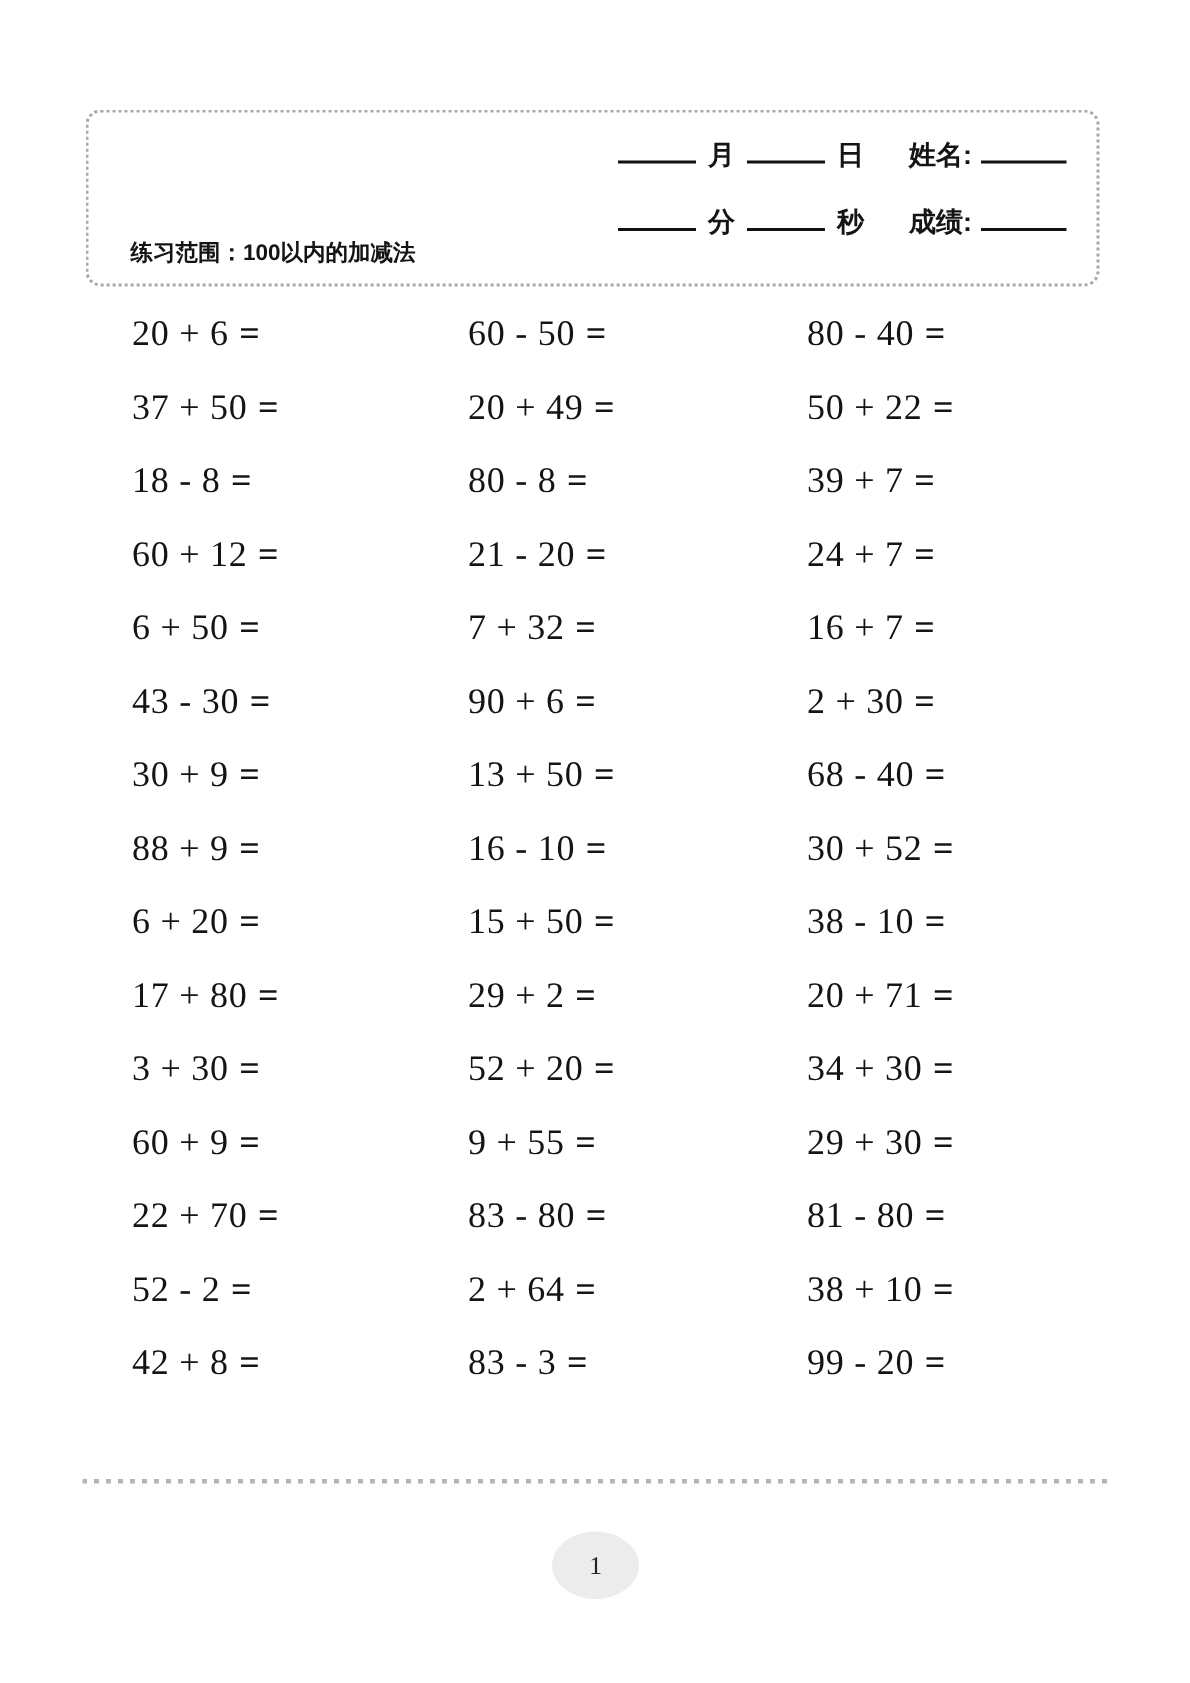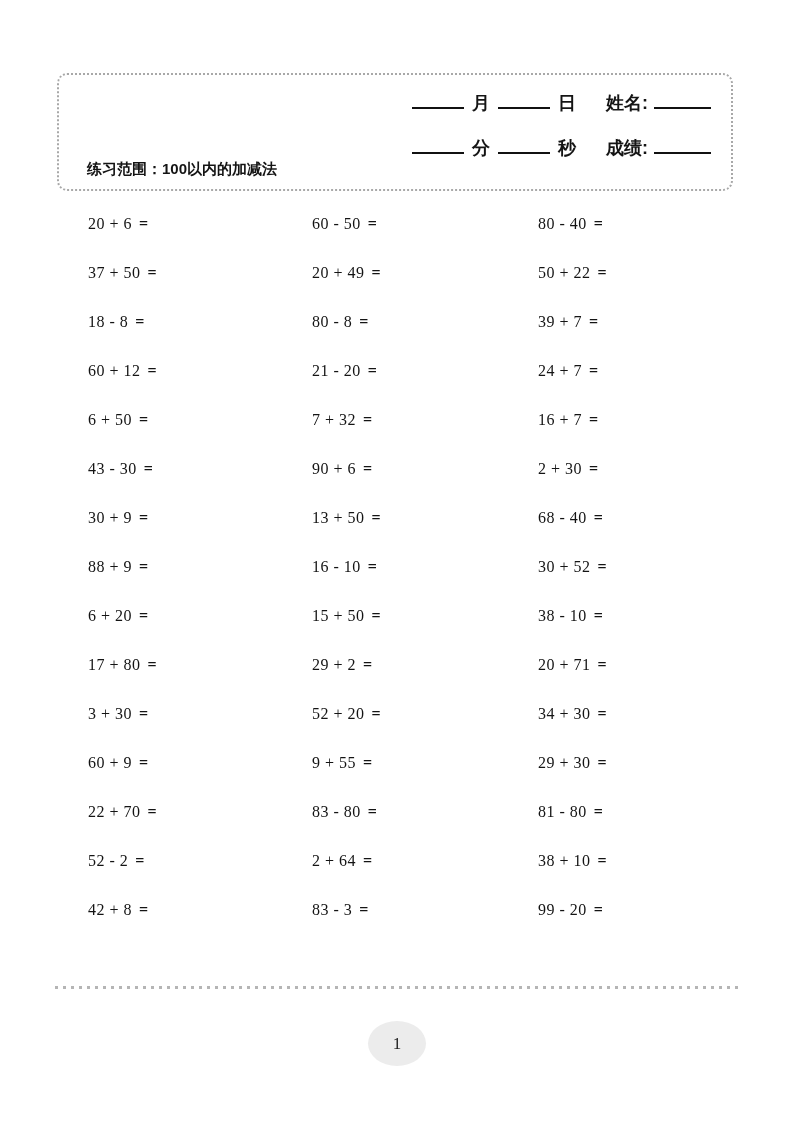--- a/index.html
+++ b/index.html
@@ -63,21 +63,21 @@
 
   
   .problems {
     position: absolute;
     left: 88px;
     top: 199px;
     display: grid;
     grid-template-columns: 224px 226px auto;
     grid-auto-rows: 49px;
     font-family: "Liberation Serif", serif;
-    font-size: 16px;
+    font-size: 24px;
     color: #141414;
   }
   .cell { display: flex; align-items: center; }
   .expr { letter-spacing: 0.5px; }
   .eq { font-weight: 700; margin-left: 7px; }
 
   
   .dotted-line {
     position: absolute;
     left: 55px;

